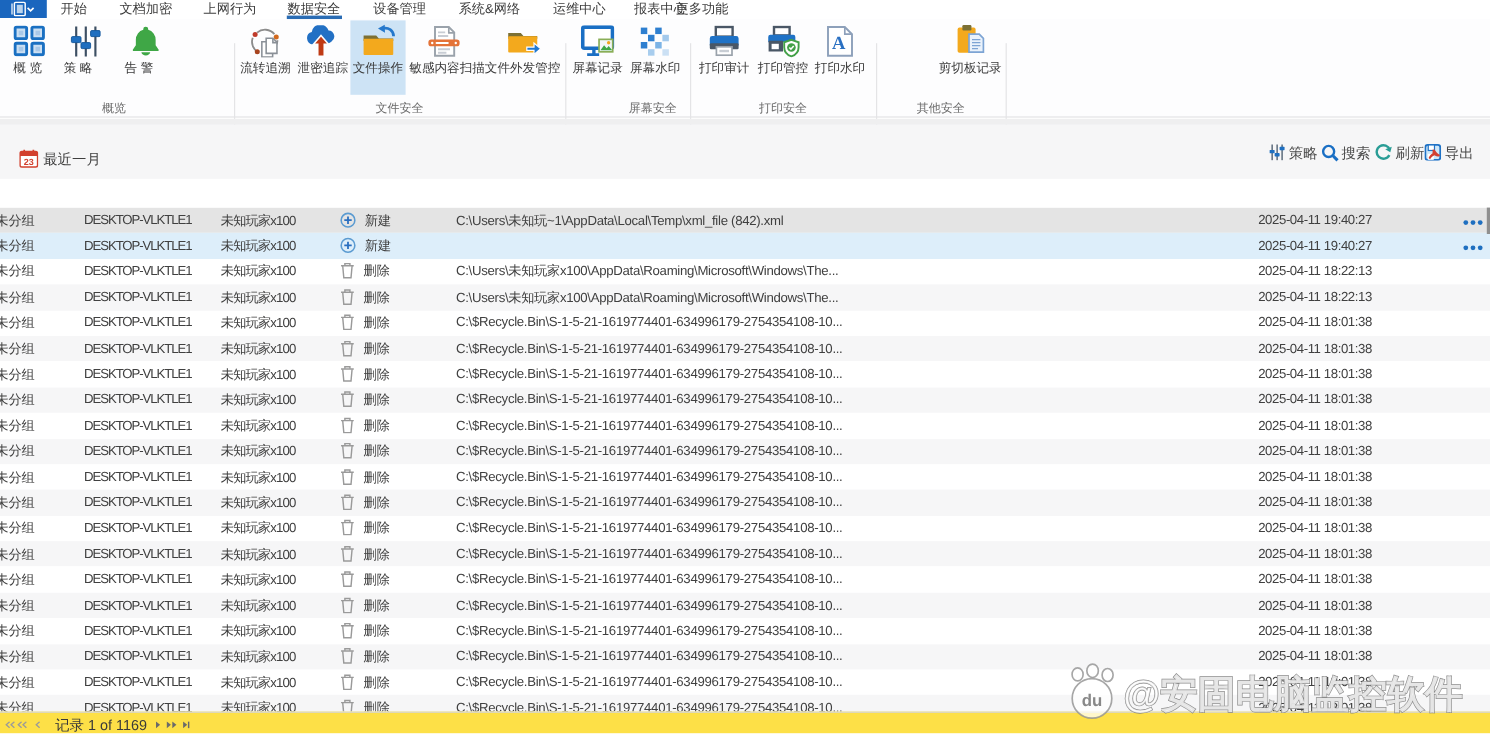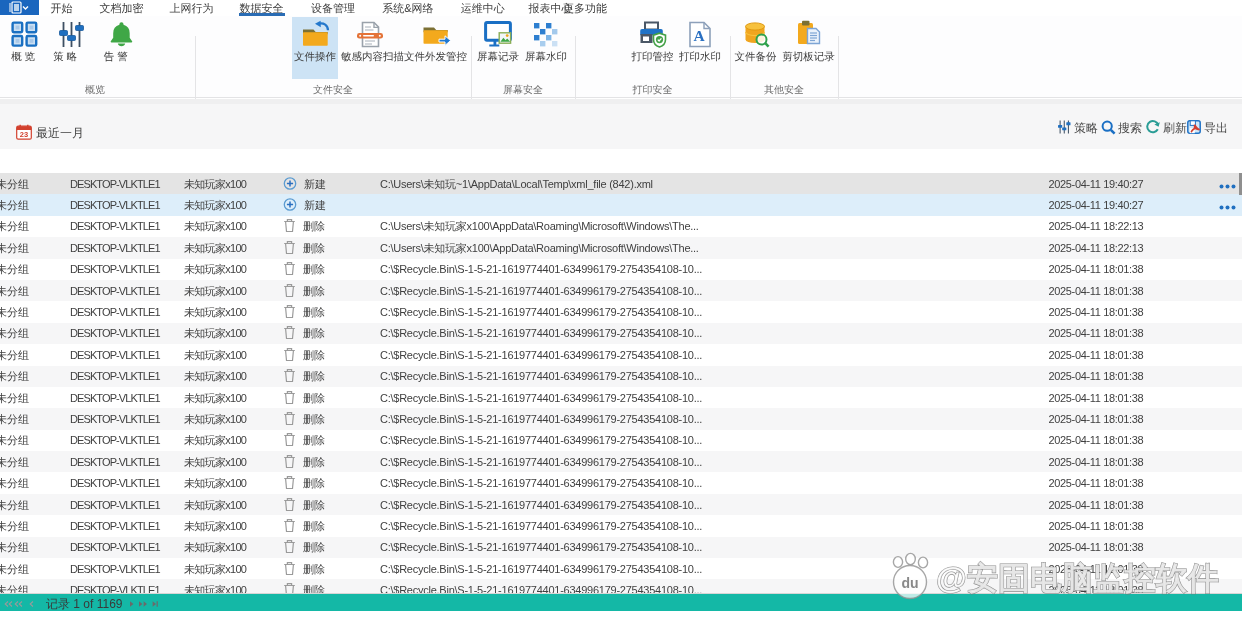--- a/index.html
+++ b/index.html
@@ -26,21 +26,21 @@
 
 #thead{position:absolute;left:0;top:149px;width:1242px;height:24px;background:#fbfbfb;border-top:1px solid #dadada;border-bottom:1px solid #d4d4d4}
 .hsep{position:absolute;top:3px;width:1px;height:18px;background:#dcdcdc}
 .hcell{position:absolute;top:6px;font-size:11px;color:#6e6e6e;white-space:nowrap}
 
 #tbody{position:absolute;left:0;top:173px;width:1242px;height:420px;overflow:hidden}
 .row{position:relative;width:1242px;height:21.4px}
 .cell{position:absolute;top:50%;transform:translateY(-50%);font-size:11px;color:#404040;white-space:nowrap}
 .dots{position:absolute;right:6px;top:50%;transform:translateY(-50%);}
 
-#pager{position:absolute;left:0;top:593px;width:1242px;height:18px;background:#14b8a6;border-top:1px solid #d6d6d6}
+#pager{position:absolute;left:0;top:593px;width:1242px;height:18px;background:#fde047;border-top:1px solid #d6d6d6}
 #pgtext{position:absolute;left:46px;top:2px;font-size:12px;color:#3a3a3a}
 
 #sbar{position:absolute;left:0;top:611px;width:1242px;height:12px;background:#1366b8}
 .stxt{position:absolute;top:0;font-size:11px;color:#fff;line-height:12px;white-space:nowrap}
 #scrollthumb{position:absolute;left:1239px;top:173px;width:3px;height:22px;background:#8f8f8f}
 </style></head><body>
 <div id="page">
 <div id="menubar">
       <div id="appbtn"><svg width="39" height="15" viewBox="0 0 39 15">
 <rect x="12" y="2" width="9" height="11" rx="1" fill="none" stroke="#fff" stroke-width="1.2"></rect>
@@ -100,20 +100,49 @@
         <div class="ric" style="transform:translateX(6px)">
           <svg width="27" height="26" viewBox="0 0 27 26">
 <g fill="#3fa746">
 <path d="M13.5,1.2 a2,2 0 0 1 2,2 l0,0.6 a8.2,8.6 0 0 1 6.2,8.4 l0,4.6 2.4,3.4 a0.8,0.8 0 0 1 -0.65,1.3 l-20,0 a0.8,0.8 0 0 1 -0.65,-1.3 l2.4,-3.4 0,-4.6 a8.2,8.6 0 0 1 6.2,-8.4 l0,-0.6 a2,2 0 0 1 2,-2 z"></path>
 <path d="M9.8,22.6 a3.8,3.4 0 0 0 7.4,0 z"></path>
             </g>
           </svg>
         </div>
         <div class="rlb">告 警</div>
       </div>
+      <div class="rbtn" style="left:196.2px;width:50px">
+        <div class="ric" style="">
+          <svg width="28" height="27" viewBox="0 0 28 27">
+<g fill="none" stroke="#8c8c8c" stroke-width="1.5">
+<path d="M7.2,6.2 a10.3,10.3 0 0 1 14.5,1.2"></path>
+<path d="M3.6,10.5 a10.3,10.3 0 0 0 2.6,10.6"></path>
+<path d="M24.2,12.5 a10.3,10.3 0 0 1 -0.6,3.4"></path>
+            </g>
+<circle cx="5.6" cy="7.8" r="2.1" fill="#bf3b2b"></circle>
+<circle cx="23.2" cy="9.8" r="2.1" fill="#d2691e"></circle>
+<circle cx="7.4" cy="22.2" r="2.1" fill="#a8441f"></circle>
+<g fill="#fff" stroke="#8a9097" stroke-width="1.3">
+<path d="M11.2,13.8 h5.6 l3.4,3.4 v9.3 h-9 z"></path>
+<path d="M14.8,10.8 h5.6 l3.4,3.4 v9.3 h-9 z"></path>
+<path d="M20.4,11.1 v3.4 h3.4" fill="none"></path>
+            </g>
+          </svg>
+        </div>
+        <div class="rlb">流转追溯</div>
+      </div>
+      <div class="rbtn" style="left:244.0px;width:50px">
+        <div class="ric" style="transform:translateX(-1px)">
+          <svg width="28" height="27" viewBox="0 0 28 27">
+<path d="M6.8,16 a5.3,5.3 0 0 1 -1,-10.4 a7.2,7.2 0 0 1 14,-1.2 a5,5 0 0 1 2.3,9.3 c-2.2,1.5 -4.6,2.3 -7.6,2.5 z" fill="#2270c4"></path>
+<path d="M13.5,8.5 l6.3,7.4 -3.6,0 0,10 -5.4,0 0,-10 -3.6,0 z" fill="#bf3a15" stroke="#fdfdfe" stroke-width="1.3"></path>
+          </svg>
+        </div>
+        <div class="rlb">泄密追踪</div>
+      </div>
       <div class="rbtn rsel" style="left:292.2px;width:45.5px">
         <div class="ric" style="">
           <svg width="30" height="28" viewBox="0 0 30 28">
 <path d="M3,9.6 h10.5 l2.2,2.4 h12 v2.2 H3 z" fill="#7c7034"></path>
 <rect x="3" y="12.2" width="24.7" height="13.6" rx="0.8" fill="#f3a91d"></rect>
 <path d="M28,10.2 c-0.2,-5.2 -4.2,-7.4 -8.8,-6.6" fill="none" stroke="#2478cc" stroke-width="2.3"></path>
 <path d="M20.6,0.7 l-5.6,3.1 5.8,3.4 z" fill="#2478cc"></path>
           </svg>
         </div>
         <div class="rlb">文件操作</div>
@@ -171,20 +200,32 @@
             <rect x="7" y="7" width="5.4" height="5.4" fill="#2e7fd0"></rect>
             <rect x="19" y="7" width="5.4" height="5.4" fill="#a3c9ec"></rect>
             <rect x="1" y="13" width="5.4" height="5.4" fill="#2e7fd0"></rect>
             <rect x="13" y="13" width="5.4" height="5.4" fill="#7db4e6"></rect>
             <rect x="7" y="19" width="5.4" height="5.4" fill="#a8cdee"></rect>
             <rect x="19" y="19" width="5.4" height="5.4" fill="#cbe0f4"></rect>
           </svg>
         </div>
         <div class="rlb">屏幕水印</div>
       </div>
+      <div class="rbtn" style="left:578.5px;width:50px">
+        <div class="ric" style="">
+          <svg width="27" height="26" viewBox="0 0 27 26">
+<rect x="6.5" y="1.5" width="14" height="8" fill="#fff" stroke="#4a5766" stroke-width="2"></rect>
+<path d="M3.5,9 h20 a2,2 0 0 1 2,2 v6 h-24 v-6 a2,2 0 0 1 2,-2 z" fill="#1f72c6"></path>
+<rect x="1.5" y="15" width="24" height="5" rx="1" fill="#4a5766"></rect>
+<rect x="7" y="18" width="13" height="7" fill="#fff" stroke="#9aa2ab" stroke-width="1.4"></rect>
+<rect x="9.5" y="20.5" width="8" height="2" fill="#c8cdd4"></rect>
+          </svg>
+        </div>
+        <div class="rlb">打印审计</div>
+      </div>
       <div class="rbtn" style="left:627.5px;width:50px">
         <div class="ric" style="">
           <svg width="28" height="27" viewBox="0 0 28 27">
 <rect x="6" y="1.5" width="13" height="7" fill="#fff" stroke="#4a5766" stroke-width="2"></rect>
 <path d="M3,8 h19 a1.8,1.8 0 0 1 1.8,1.8 v4.4 h-22.6 v-4.4 a1.8,1.8 0 0 1 1.8,-1.8 z" fill="#1f72c6"></path>
 <path d="M1.5,13 h12 v9 h-12 z" fill="#4a5766"></path>
 <rect x="4" y="15.5" width="6" height="4.5" fill="#fff"></rect>
 <path d="M20.5,12.2 l6,2 v4.2 c0,4 -2.4,6.4 -6,7.6 c-3.6,-1.2 -6,-3.6 -6,-7.6 v-4.2 z" fill="#fff" stroke="#43a047" stroke-width="1.6"></path>
 <circle cx="20.5" cy="18.6" r="3.6" fill="#43a047"></circle>
 <path d="M18.8,18.6 l1.3,1.4 2.3,-2.6" fill="none" stroke="#fff" stroke-width="1.3"></path>
@@ -194,33 +235,20 @@
       </div>
       <div class="rbtn" style="left:675.0px;width:50px">
         <div class="ric" style="">
           <svg width="24" height="27" viewBox="0 0 24 27">
 <path d="M2,1.5 h14 l6,6 v18 h-20 z" fill="#fff" stroke="#8da0ba" stroke-width="1.6"></path>
 <path d="M16,1.8 v5.7 h5.7" fill="none" stroke="#8da0ba" stroke-width="1.4"></path>
 <text x="11" y="20" font-family="Liberation Serif" font-size="15.5" font-weight="bold" fill="#2a70c2" text-anchor="middle">A</text>
           </svg>
         </div>
         <div class="rlb">打印水印</div>
-      </div>
-      <div class="rbtn" style="left:730.6px;width:50px">
-        <div class="ric" style="">
-          <svg width="28" height="28" viewBox="0 0 28 28">
-<path d="M3.5,6.5 v13 a9.5,3.6 0 0 0 19,0 v-13 z" fill="#f0a51f"></path>
-<ellipse cx="13" cy="6.5" rx="9.5" ry="3.6" fill="#f7c13d"></ellipse>
-<ellipse cx="13" cy="6.5" rx="9.5" ry="3.6" fill="none" stroke="#e09a12" stroke-width="1"></ellipse>
-<path d="M3.5,12 a9.5,3.6 0 0 0 19,0" fill="none" stroke="#f7c13d" stroke-width="1.2"></path>
-<circle cx="19.5" cy="19.5" r="5" fill="rgba(255,255,255,0.85)" stroke="#2fa14c" stroke-width="2"></circle>
-<path d="M23.2,23.2 l3.4,3.4" stroke="#2fa14c" stroke-width="2.6"></path>
-          </svg>
-        </div>
-        <div class="rlb">文件备份</div>
       </div>
       <div class="rbtn" style="left:778.5px;width:60px">
         <div class="ric" style="">
           <svg width="28" height="28" viewBox="0 0 28 28">
 <rect x="3" y="3" width="15" height="21" rx="1.5" fill="#f3a91d"></rect>
 <rect x="7" y="0.8" width="7.5" height="4.6" rx="1" fill="#7c7034"></rect>
 <g>
               <path d="M12.5,8.5 h8.5 l3.5,3.5 v11.5 h-12 z" fill="#eaf2fb" stroke="#7da4d4" stroke-width="1.4"></path>
 <g stroke="#7da4d4" stroke-width="1.2">
                 <path d="M15,13 h7"></path>
@@ -233,21 +261,21 @@
         </div>
         <div class="rlb">剪切板记录</div>
       </div>
       <div class="gsep" style="left:195px"></div>
       <div class="gsep" style="left:471px"></div>
       <div class="gsep" style="left:575px"></div>
       <div class="gsep" style="left:730px"></div>
       <div class="gsep" style="left:838px"></div>
       <div class="glabel" style="left:95px">概览</div>
       <div class="glabel" style="left:333px">文件安全</div>
-      <div class="glabel" style="left:523px">屏幕安全</div>
+      <div class="glabel" style="left:544px">屏幕安全</div>
       <div class="glabel" style="left:652.5px">打印安全</div>
       <div class="glabel" style="left:784px">其他安全</div>
     </div>
     <div id="strip"></div>
     <div id="toolrow">
       <div class="tlb" style="left:16px;top:20px"><svg width="16" height="16" viewBox="0 0 16 16" style="vertical-align:-3px">
 <rect x="0.7" y="2.2" width="14.6" height="13" rx="1.5" fill="#fff" stroke="#d2402e" stroke-width="1.2"></rect>
 <path d="M0.7,3.7 a1.5,1.5 0 0 1 1.5,-1.5 h11.6 a1.5,1.5 0 0 1 1.5,1.5 v2.3 h-14.6 z" fill="#d2402e"></path>
 <path d="M4.2,0.8 v3" stroke="#d2402e" stroke-width="1.4"></path>
           <path d="M11.8,0.8 v3" stroke="#d2402e" stroke-width="1.4"></path>

